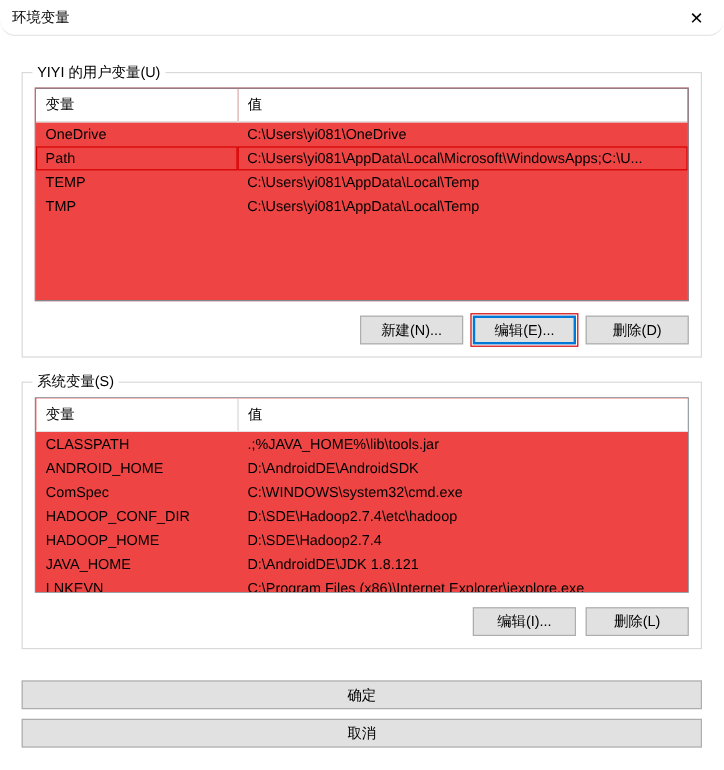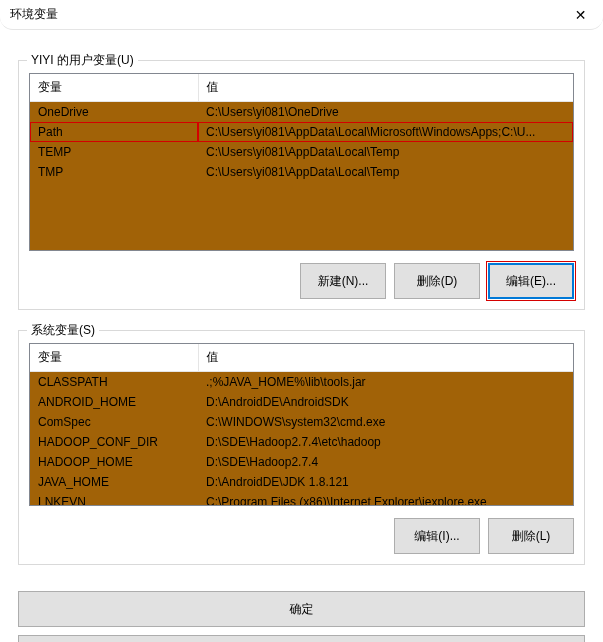--- a/index.html
+++ b/index.html
@@ -41,21 +41,21 @@
     .group-label {
       position: absolute;
       top: -9px;
       left: 8px;
       background: #fff;
       padding: 0 4px;
       font-size: 12px;
     }
     .table-wrap {
       border: 1px solid #828790;
-      background: #a16207;
+      background: #ef4444;
       height: 178px;
       overflow-y: auto;
       overflow-x: hidden;
       position: relative;
     }
     .table-wrap.sys { height: 163px; }
     .tbl { width: 100%; border-collapse: collapse; table-layout: fixed; }
     .tbl thead th {
       text-align: left;
       font-weight: normal;
@@ -82,21 +82,21 @@
       outline-offset: -1px;
     }
     .btn-row {
       display: flex;
       justify-content: flex-end;
       gap: 8px;
       margin-top: 12px;
     }
     .btn {
       min-width: 86px;
-      height: 36px;
+      height: 24px;
       padding: 0 12px;
       background: #e1e1e1;
       border: 1px solid #adadad;
       font-size: 12px;
       font-family: inherit;
       cursor: pointer;
     }
     .btn.highlight {
       border: 2px solid #0078d7;
       outline: 1px solid #d40000;
@@ -158,22 +158,22 @@
             </tr>
             <tr>
               <td>TMP</td>
               <td>C:\Users\yi081\AppData\Local\Temp</td>
             </tr>
           </tbody>
       </table>
     </div>
     <div class="btn-row">
       <button class="btn">新建(N)...</button>
+      <button class="btn highlight">编辑(E)...</button>
       <button class="btn">删除(D)</button>
-      <button class="btn highlight">编辑(E)...</button>
     </div>
   </fieldset>
 
   <fieldset class="group">
     <span class="group-label">系统变量(S)</span>
     <div class="table-wrap sys">
       <table class="tbl">
         <colgroup>
             <col class="col-name">
             <col>

